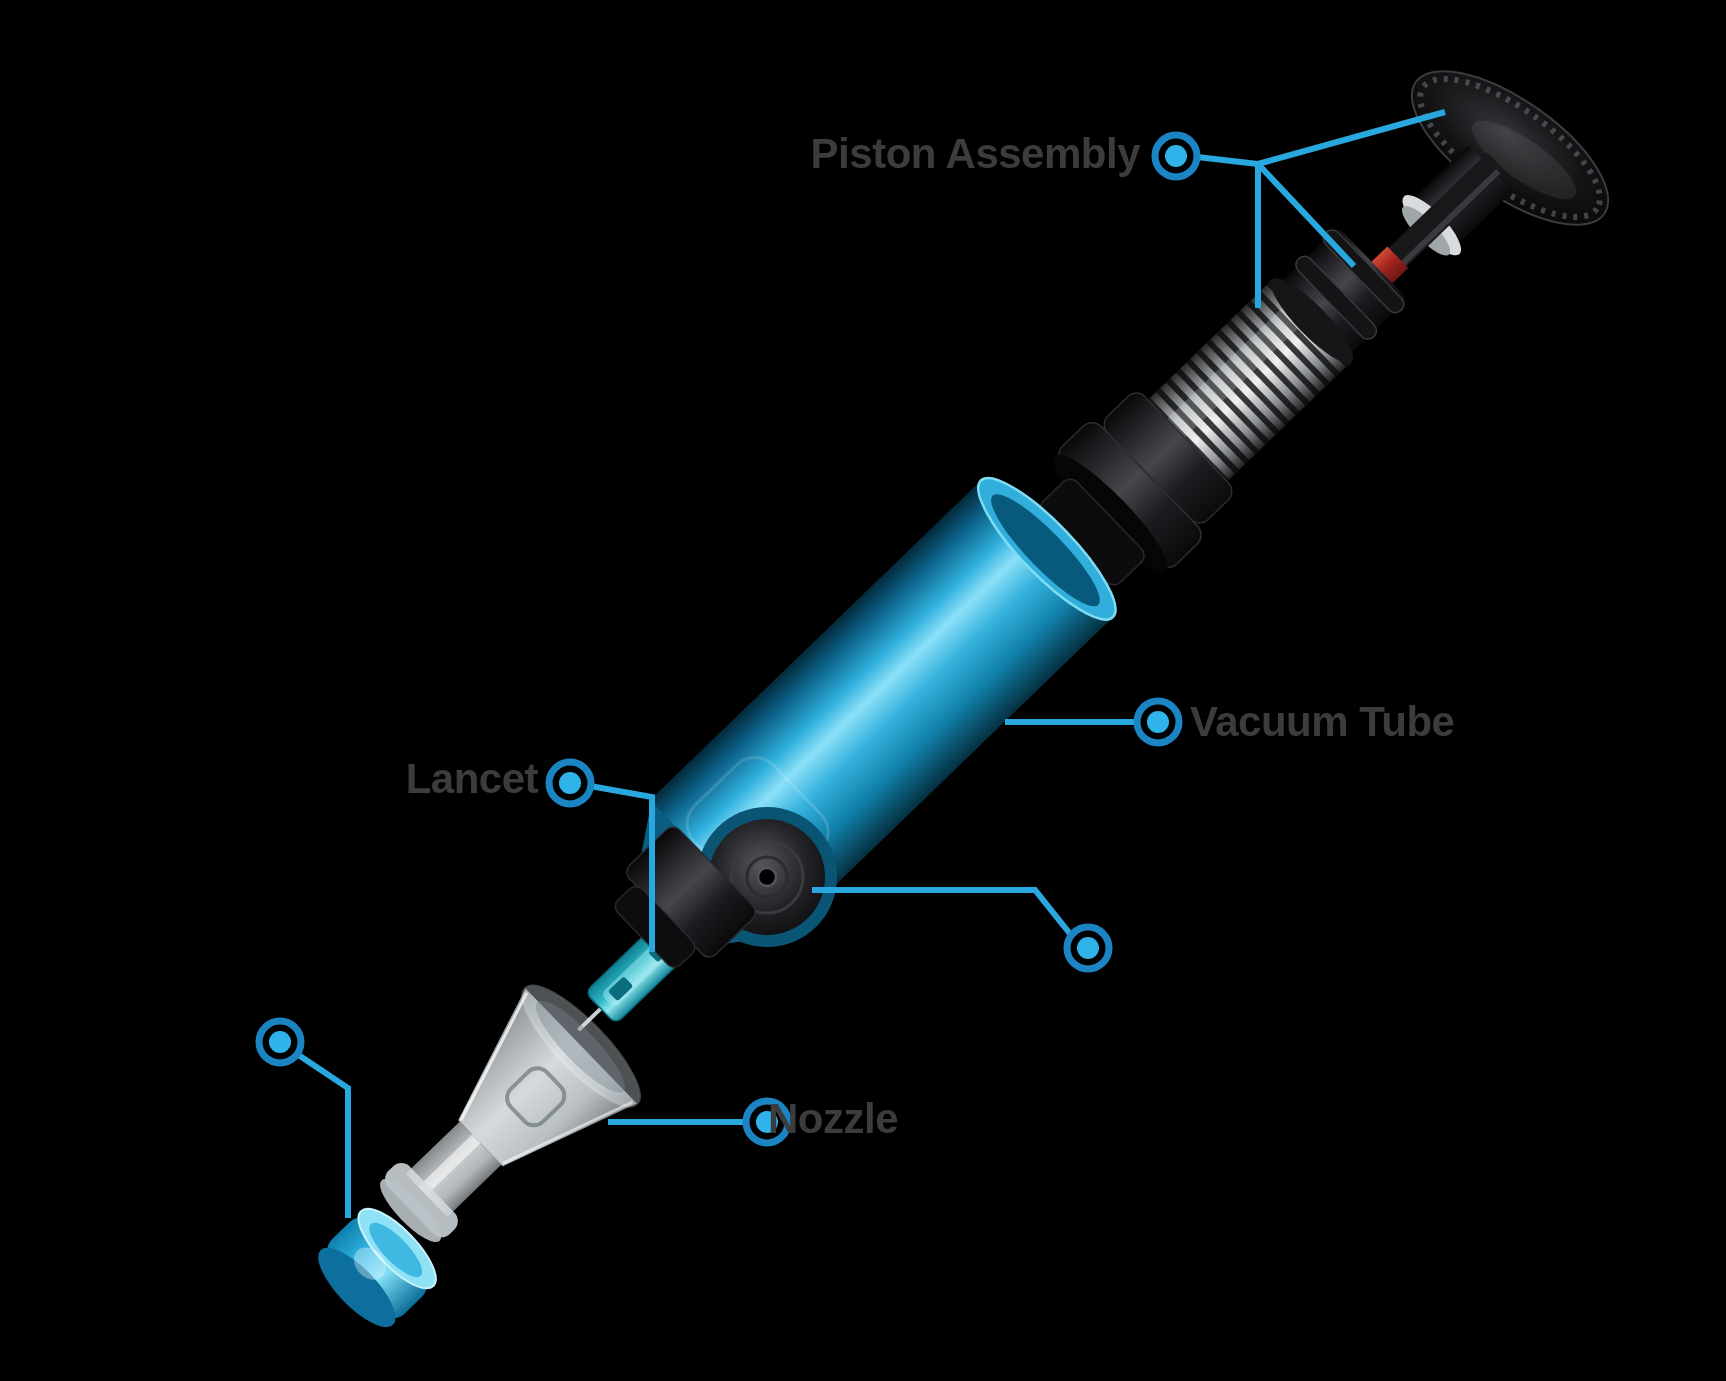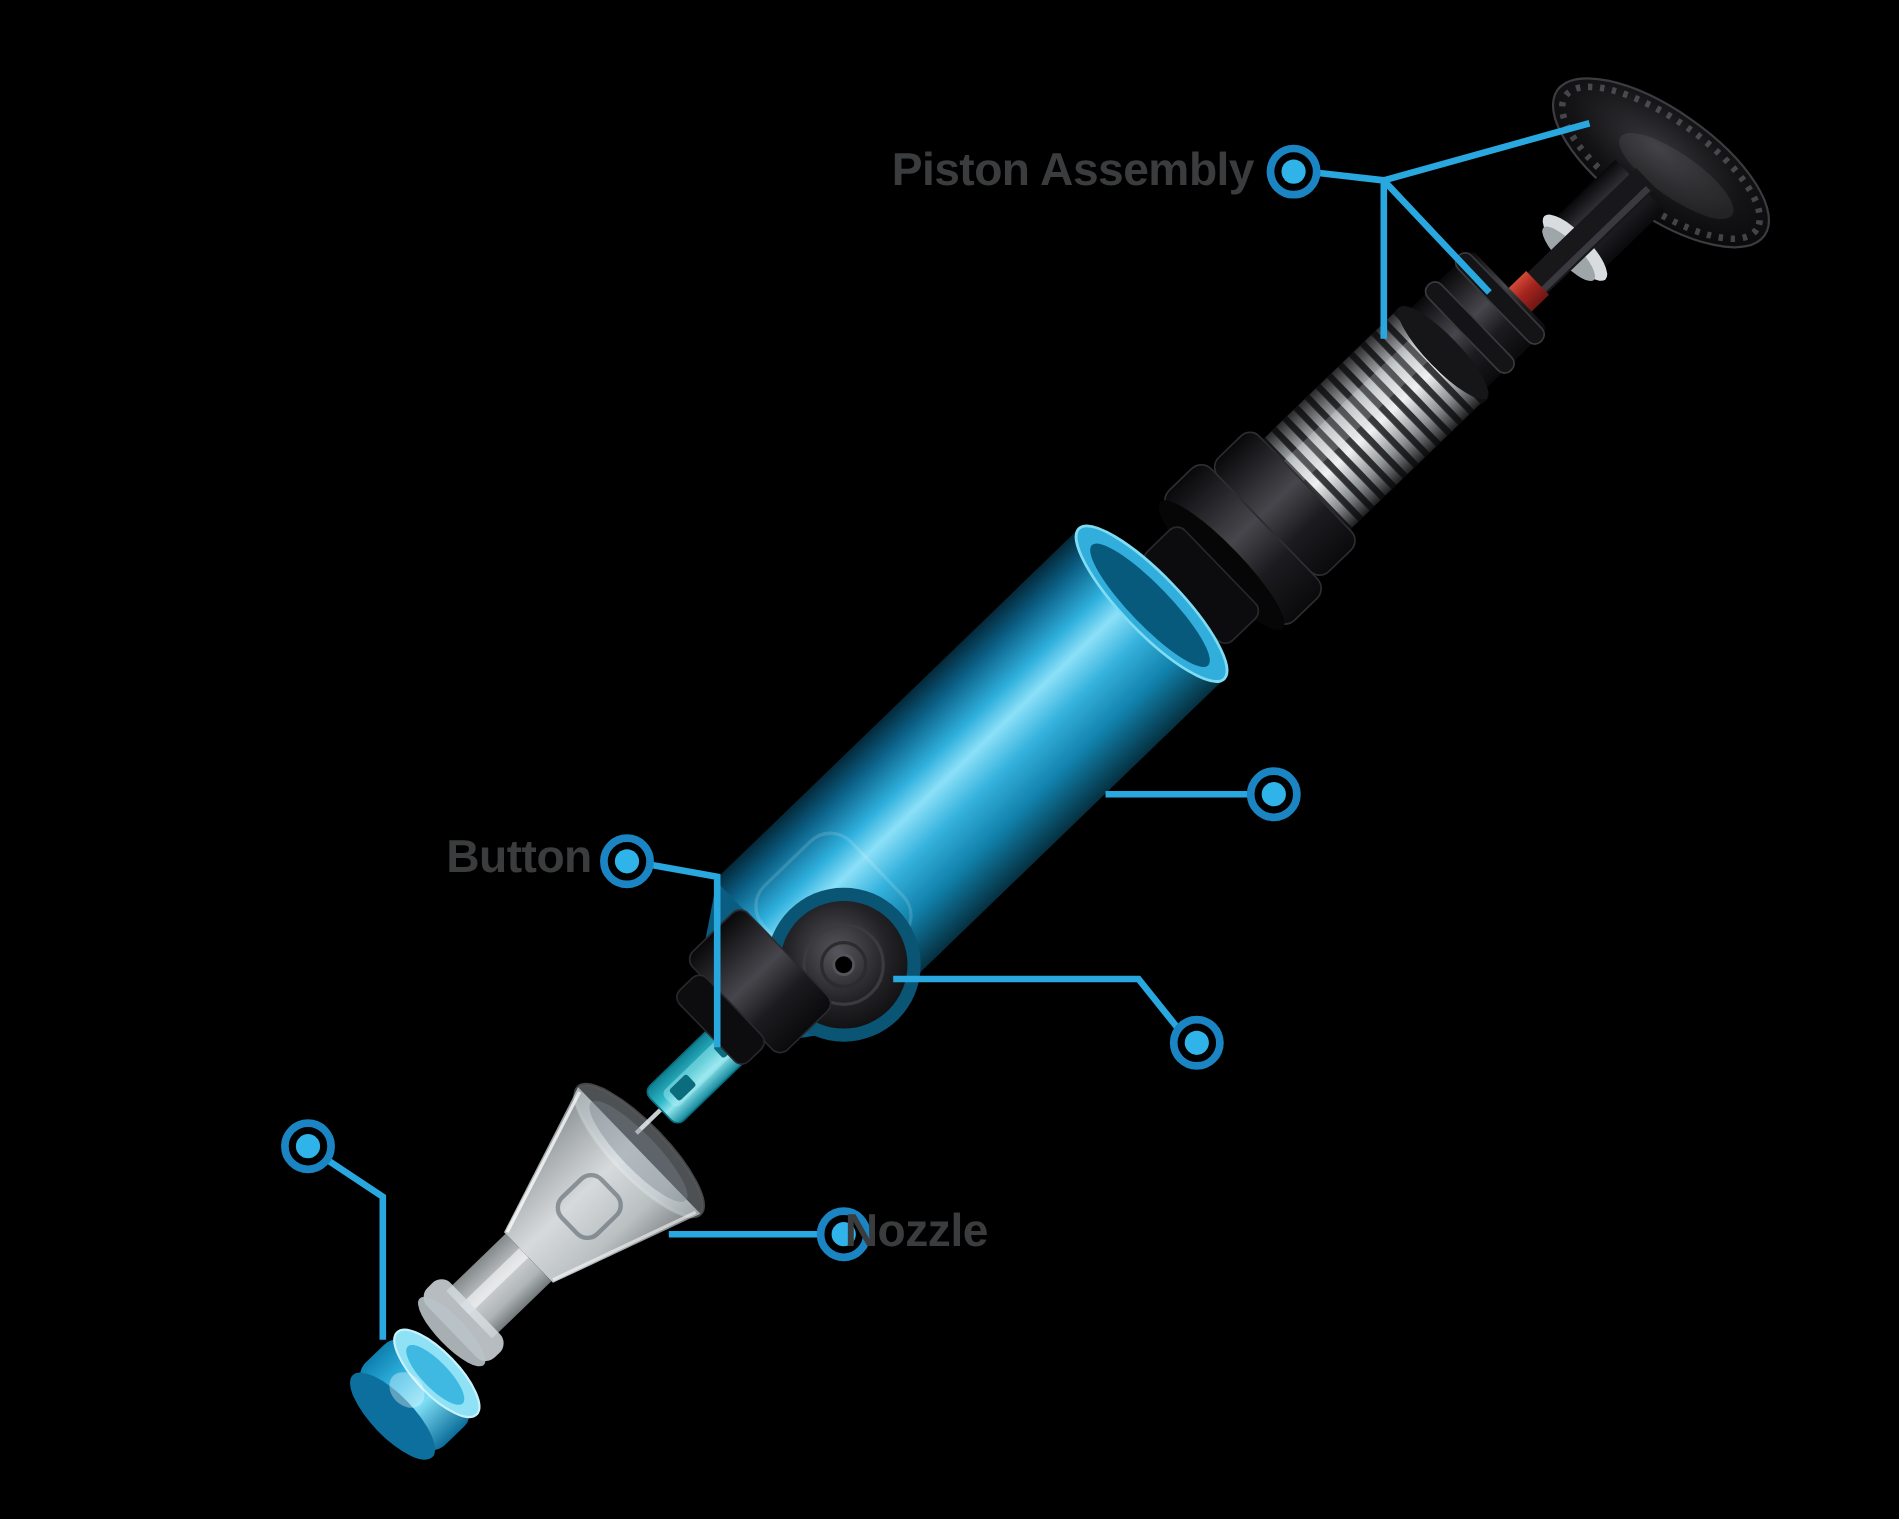--- a/index.html
+++ b/index.html
@@ -205,20 +205,21 @@
     </g>
     <g>
       <circle cx="767" cy="1122" r="21" fill="#000" stroke="#1b85c3" stroke-width="7"></circle>
       <circle cx="767" cy="1122" r="11" fill="#2fb3e8"></circle>
     </g>
   </g>
 </svg>
 
   <div class="callout-label align-right" style="right:586px; top:130px;">Piston Assembly</div>
 
-
-  <div class="callout-label align-right" style="right:1188px; top:755px;">Button</div>
+  <div class="callout-label" style="left:1190px; top:698px;">Vacuum Tube</div>
+
+  <div class="callout-label align-right" style="right:1188px; top:755px;">Lancet</div>
 
 
 
   <div class="callout-label" style="left:768px; top:1095px;">Nozzle</div>
 
 </div>
 
 </body></html>

